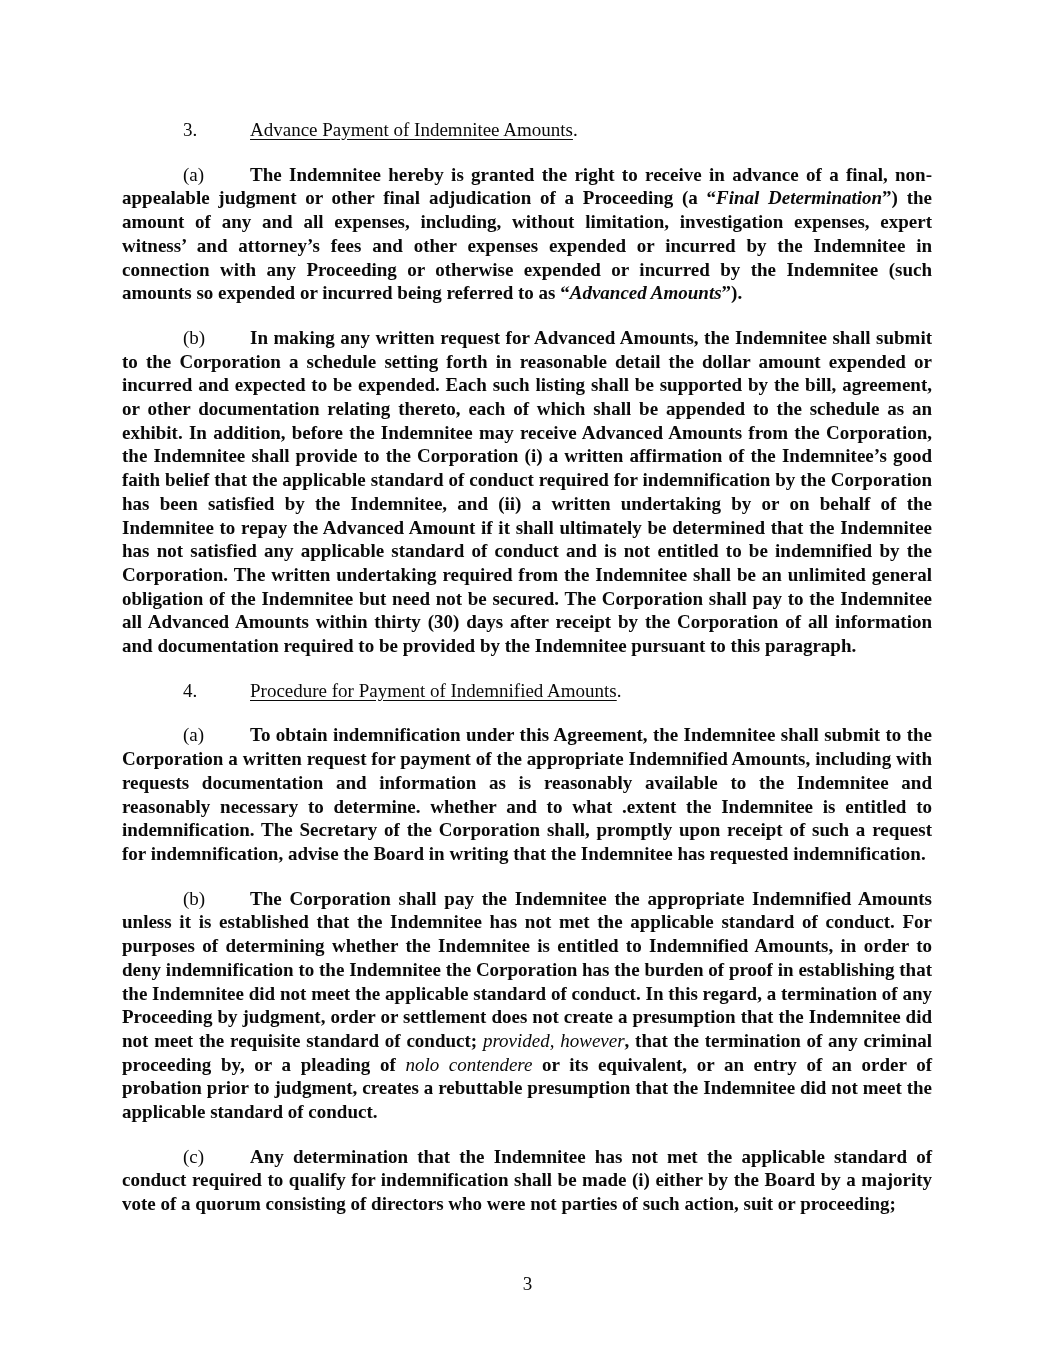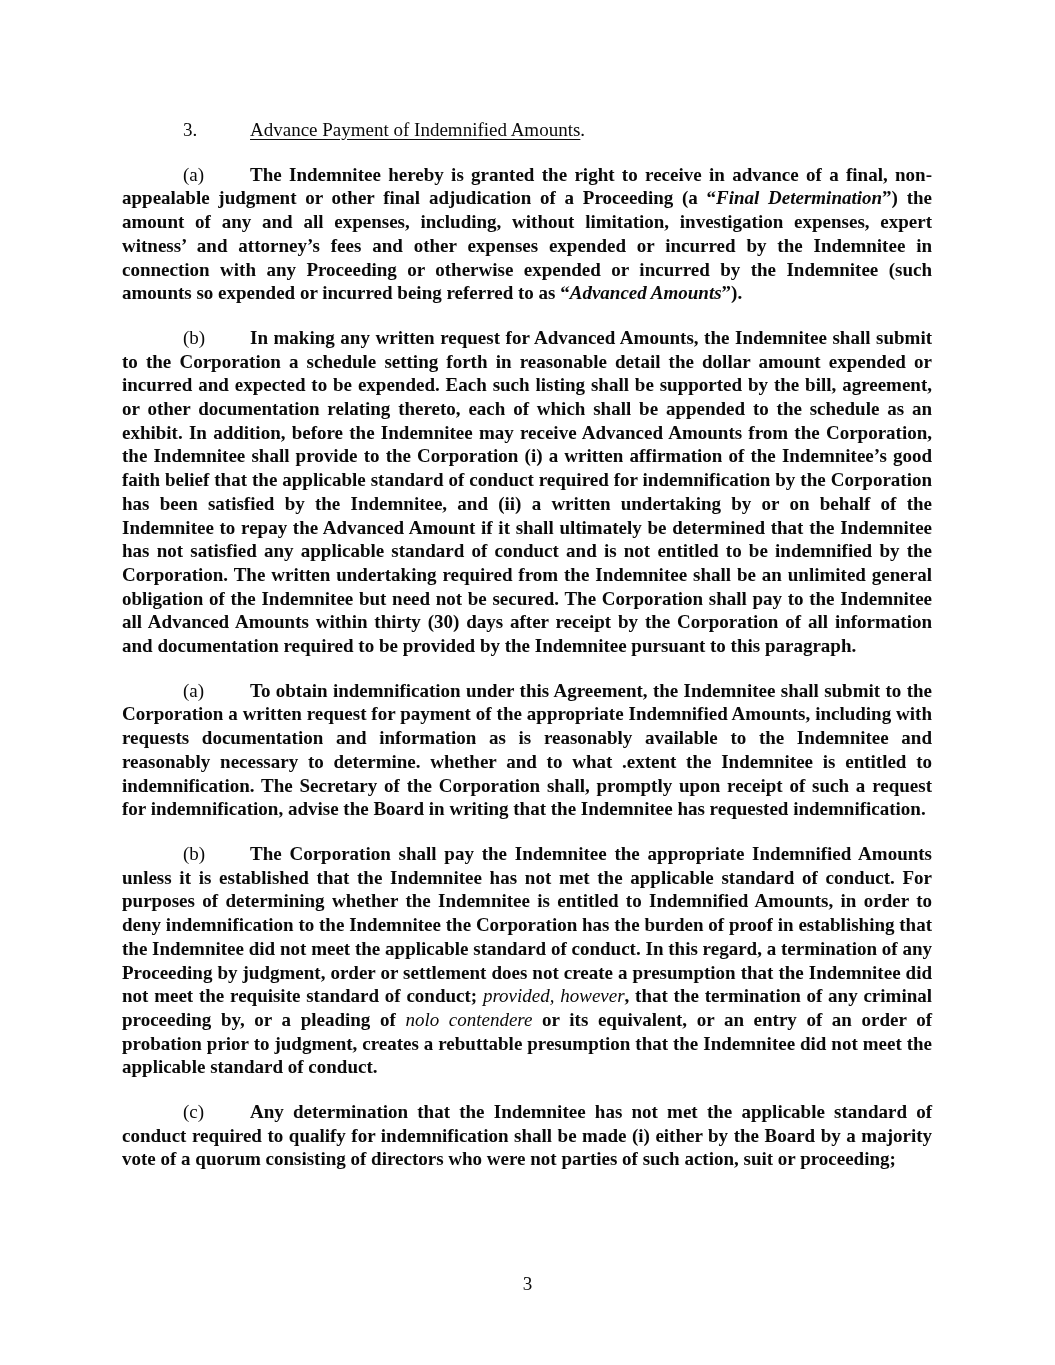--- a/index.html
+++ b/index.html
@@ -62,26 +62,27 @@
     font-size: 19px;
     line-height: 23.7px;
   }
 </style>
 </head>
 <body>
 
 <div class="page">
   <main class="content">
 
-    <p class="heading"><span class="plabel">3.</span><span class="title-underline">Advance Payment of Indemnified Amounts</span><span>.</span></p>
+    <p class="heading"><span class="plabel">3.</span><span class="title-underline">Advance Payment of Indemnitee Amounts</span><span>.</span></p>
 
     <p class="para"><span class="plabel">(a)</span><span><span class="r-normal">The Indemnitee hereby is granted the right to receive in advance of a final, non-appealable judgment or other final adjudication of a Proceeding (a “</span><span class="r-bold-italic">Final Determination</span><span class="r-normal">”) the amount of any and all expenses, including, without limitation, investigation expenses, expert witness’ and attorney’s fees and other expenses expended or incurred by the Indemnitee in connection with any Proceeding or otherwise expended or incurred by the Indemnitee (such amounts so expended or incurred being referred to as “</span><span class="r-bold-italic">Advanced Amounts</span><span class="r-normal">”).</span></span></p>
 
     <p class="para"><span class="plabel">(b)</span><span><span class="r-normal">In making any written request for Advanced Amounts, the Indemnitee shall submit to the Corporation a schedule setting forth in reasonable detail the dollar amount expended or incurred and expected to be expended. Each such listing shall be supported by the bill, agreement, or other documentation relating thereto, each of which shall be appended to the schedule as an exhibit. In addition, before the Indemnitee may receive Advanced Amounts from the Corporation, the Indemnitee shall provide to the Corporation (i) a written affirmation of the Indemnitee’s good faith belief that the applicable standard of conduct required for indemnification by the Corporation has been satisfied by the Indemnitee, and (ii) a written undertaking by or on behalf of the Indemnitee to repay the Advanced Amount if it shall ultimately be determined that the Indemnitee has not satisfied any applicable standard of conduct and is not entitled to be indemnified by the Corporation. The written undertaking required from the Indemnitee shall be an unlimited general obligation of the Indemnitee but need not be secured. The Corporation shall pay to the Indemnitee all Advanced Amounts within thirty (30) days after receipt by the Corporation of all information and documentation required to be provided by the Indemnitee pursuant to this paragraph.</span></span></p>
 
+    <p class="heading"><span class="plabel">4.</span><span class="title-underline">Procedure for Payment of Indemnified Amounts</span><span>.</span></p>
 
     <p class="para"><span class="plabel">(a)</span><span><span class="r-normal">To obtain indemnification under this Agreement, the Indemnitee shall submit to the Corporation a written request for payment of the appropriate Indemnified Amounts, including with requests documentation and information as is reasonably available to the Indemnitee and reasonably necessary to determine. whether and to what .extent the Indemnitee is entitled to indemnification. The Secretary of the Corporation shall, promptly upon receipt of such a request for indemnification, advise the Board in writing that the Indemnitee has requested indemnification.</span></span></p>
 
     <p class="para"><span class="plabel">(b)</span><span><span class="r-normal">The Corporation shall pay the Indemnitee the appropriate Indemnified Amounts unless it is established that the Indemnitee has not met the applicable standard of conduct. For purposes of determining whether the Indemnitee is entitled to Indemnified Amounts, in order to deny indemnification to the Indemnitee the Corporation has the burden of proof in establishing that the Indemnitee did not meet the applicable standard of conduct. In this regard, a termination of any Proceeding by judgment, order or settlement does not create a presumption that the Indemnitee did not meet the requisite standard of conduct; </span><span class="r-italic">provided, however</span><span class="r-normal">, that the termination of any criminal proceeding by, or a pleading of </span><span class="r-italic">nolo contendere</span><span class="r-normal"> or its equivalent, or an entry of an order of probation prior to judgment, creates a rebuttable presumption that the Indemnitee did not meet the applicable standard of conduct.</span></span></p>
 
     <p class="para"><span class="plabel">(c)</span><span><span class="r-normal">Any determination that the Indemnitee has not met the applicable standard of conduct required to qualify for indemnification shall be made (i) either by the Board by a majority vote of a quorum consisting of directors who were not parties of such action, suit or proceeding;</span></span></p>
 
   </main>
 
   <div class="pageno">3</div>

